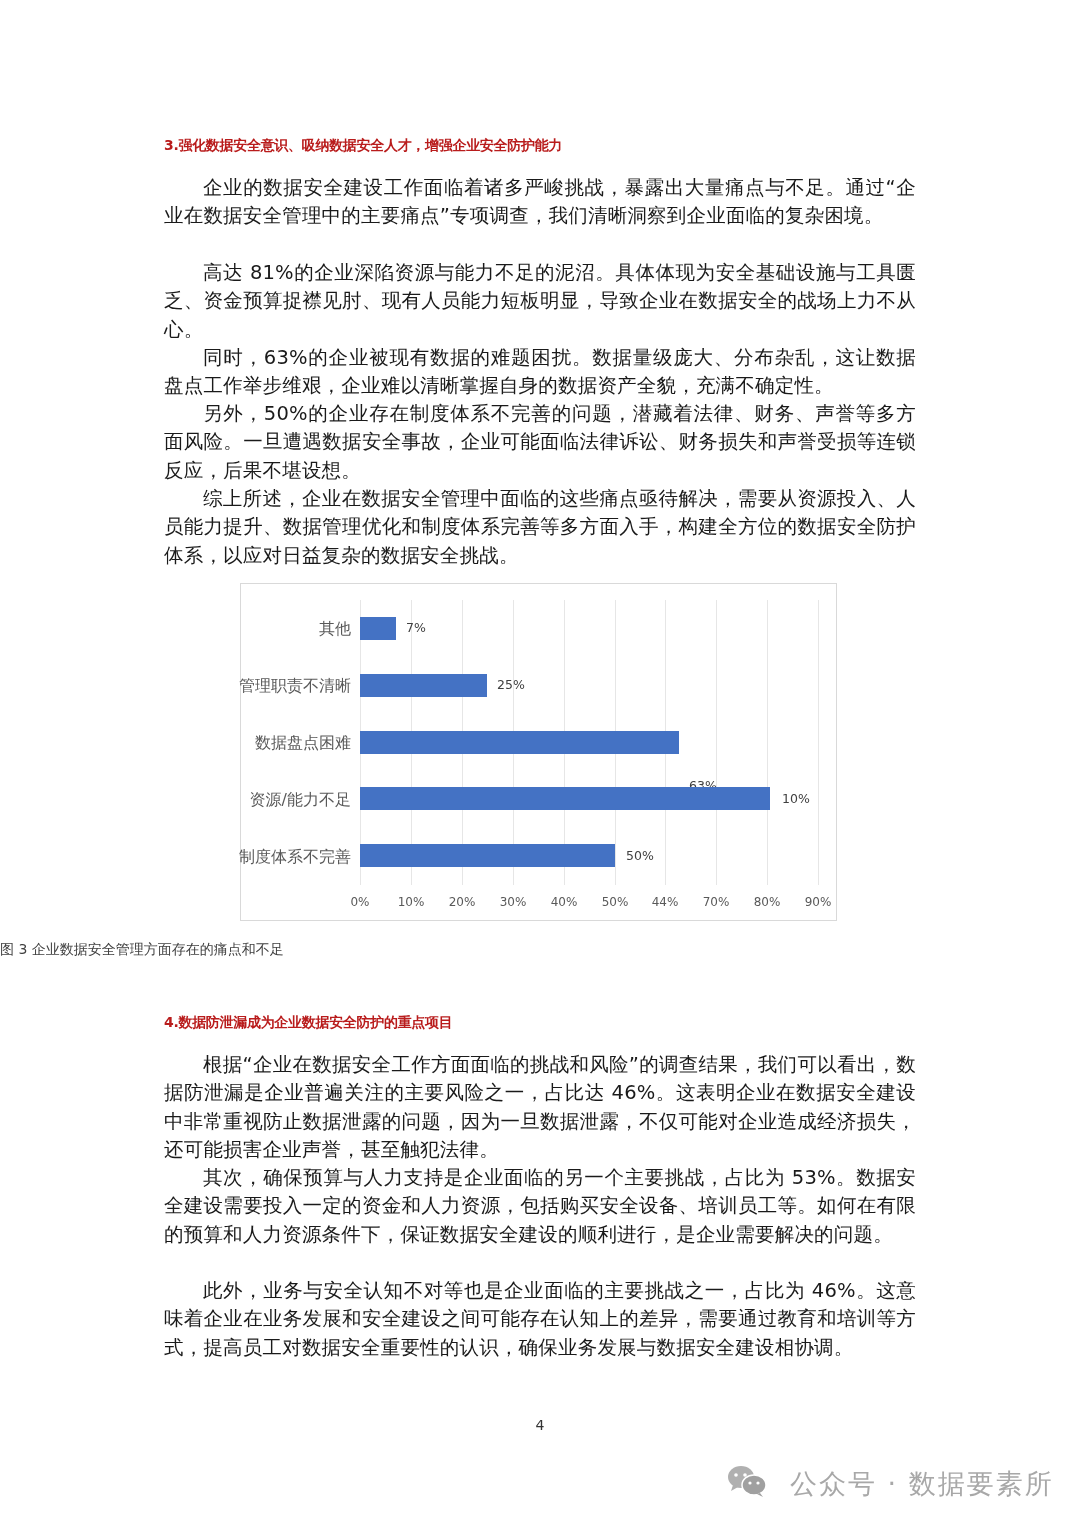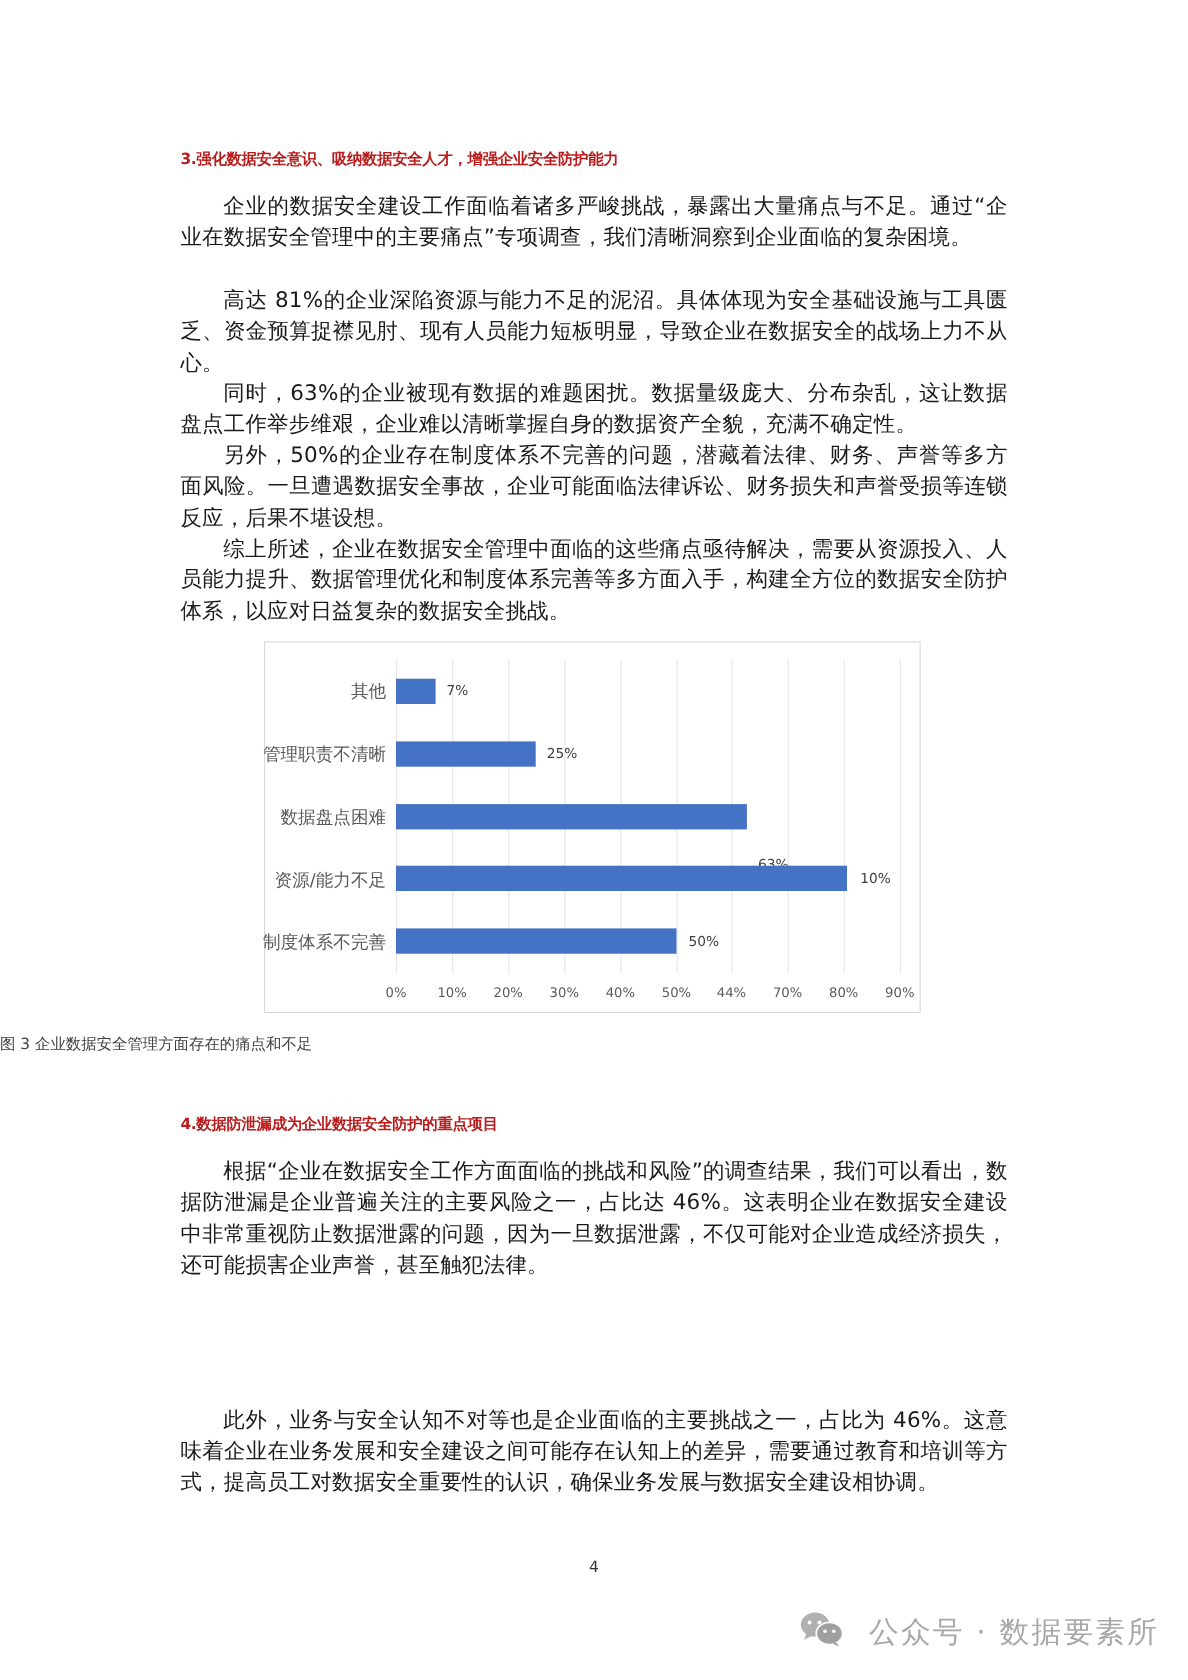--- a/index.html
+++ b/index.html
@@ -71,20 +71,21 @@
   <div class="tick-label" style="left:615px;">50%</div>
   <div class="tick-label" style="left:665px;">44%</div>
   <div class="tick-label" style="left:716px;">70%</div>
   <div class="tick-label" style="left:767px;">80%</div>
   <div class="tick-label" style="left:818px;">90%</div>
 
   <div class="caption">图 3  企业数据安全管理方面存在的痛点和不足</div>
 
   <div class="heading" style="top:1009px;">4.数据防泄漏成为企业数据安全防护的重点项目</div>
   <p class="para" style="top:1051px;">根据“企业在数据安全工作方面面临的挑战和风险”的调查结果，我们可以看出，数据防泄漏是企业普遍关注的主要风险之一，占比达 46%。这表明企业在数据安全建设中非常重视防止数据泄露的问题，因为一旦数据泄露，不仅可能对企业造成经济损失，还可能损害企业声誉，甚至触犯法律。</p>
+  <p class="para" style="top:1164px;">其次，确保预算与人力支持是企业面临的另一个主要挑战，占比为 53%。数据安全建设需要投入一定的资金和人力资源，包括购买安全设备、培训员工等。如何在有限的预算和人力资源条件下，保证数据安全建设的顺利进行，是企业需要解决的问题。</p>
   <p class="para" style="top:1277px;">此外，业务与安全认知不对等也是企业面临的主要挑战之一，占比为 46%。这意味着企业在业务发展和安全建设之间可能存在认知上的差异，需要通过教育和培训等方式，提高员工对数据安全重要性的认识，确保业务发展与数据安全建设相协调。</p>
 
   <div class="page-number">4</div>
 
   <div class="watermark">
     <span>
       <svg width="42" height="34" viewBox="0 0 42 34">
         <ellipse cx="15" cy="13" rx="13" ry="11" fill="#b0b0b0"></ellipse>
         <polygon points="7,21 5,27 12,23" fill="#b0b0b0"></polygon>
         <ellipse cx="28" cy="21" rx="12" ry="10" fill="#a0a0a0" stroke="#fff" stroke-width="1.5"></ellipse>

